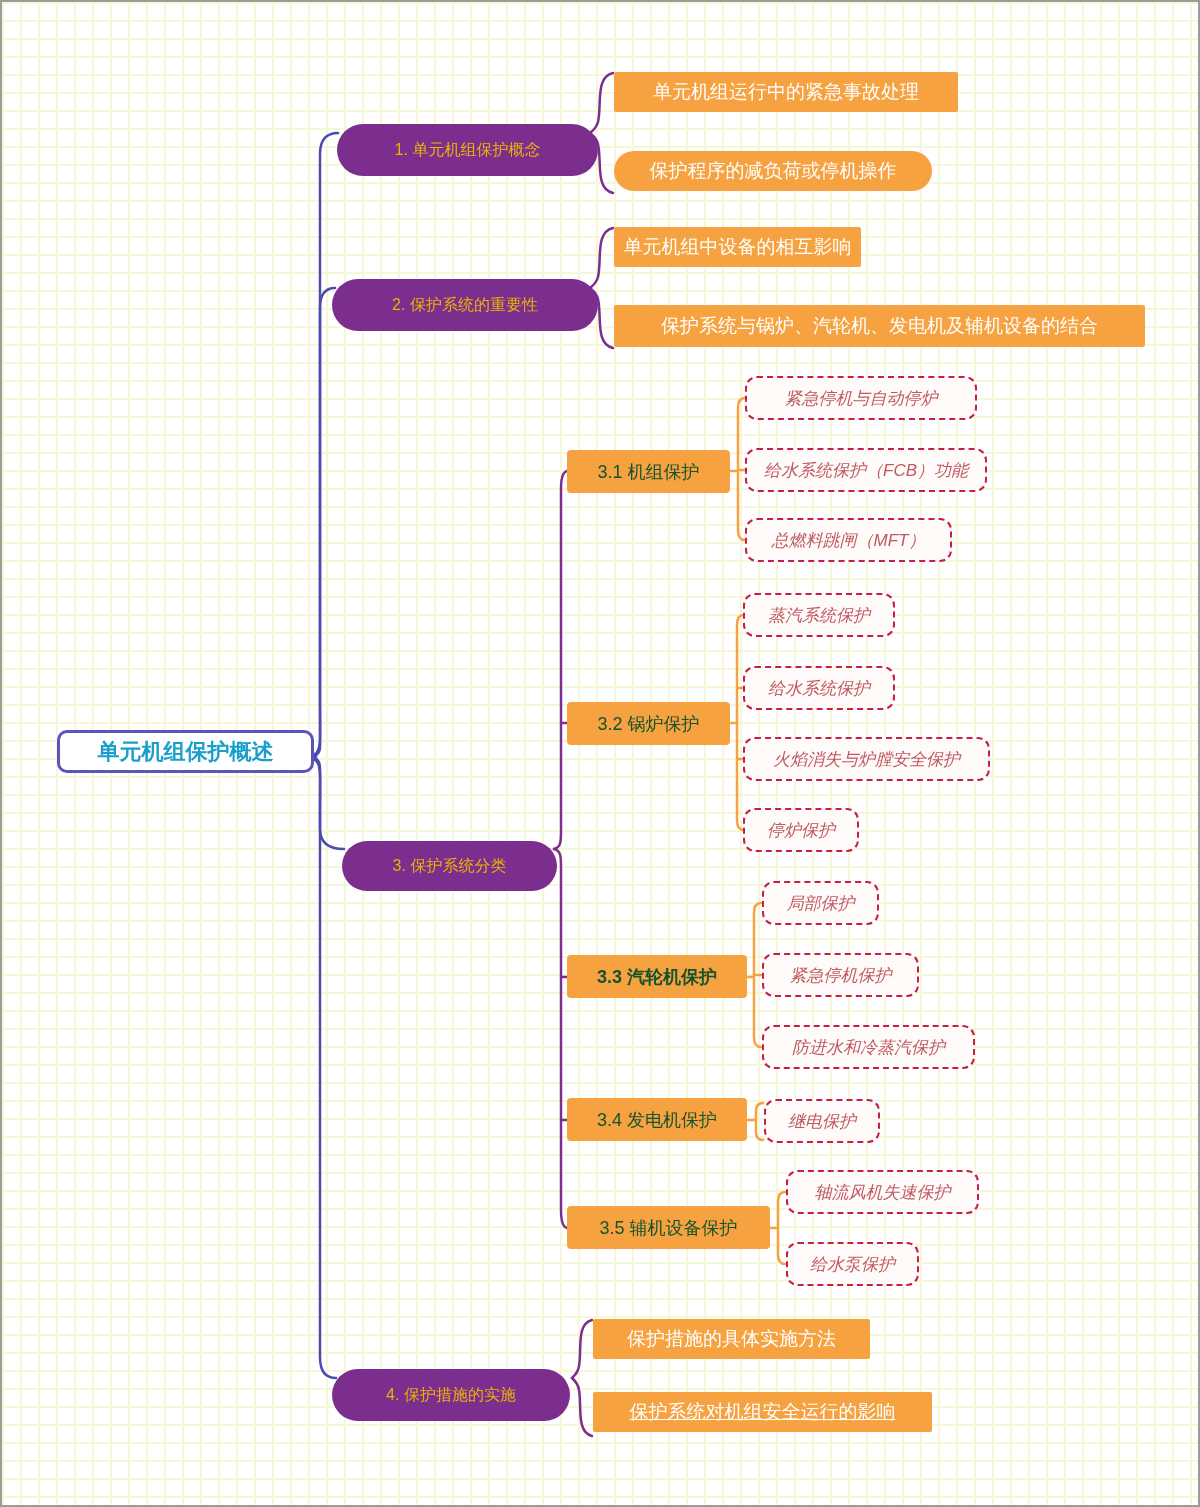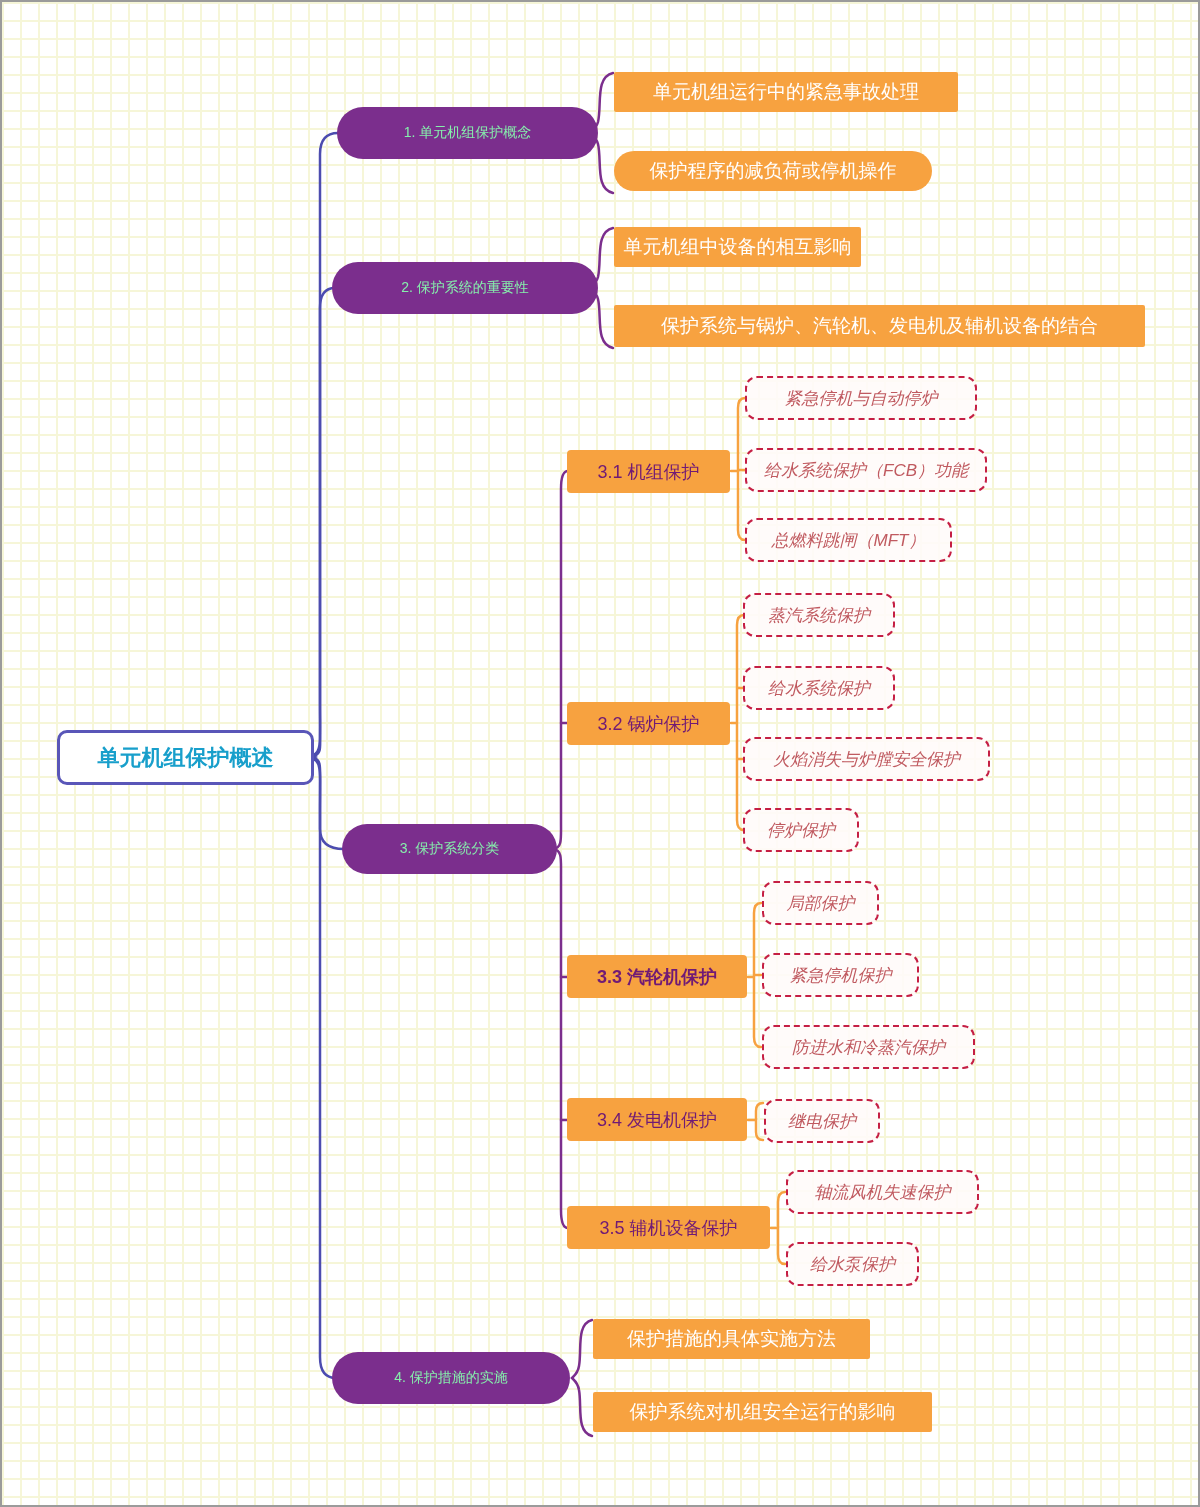--- a/index.html
+++ b/index.html
@@ -14,27 +14,27 @@
     background-size:18px 18px;
     overflow:hidden;
   }
   .connector-layer{position:absolute;left:0;top:0;width:100%;height:100%;pointer-events:none;}
   .node{position:absolute;box-sizing:border-box;display:flex;align-items:center;justify-content:center;white-space:nowrap;}
   .root-node{
     background:#ffffff;border:3px solid #5956b8;border-radius:10px;
     color:#189fcb;font-size:22px;font-weight:bold;
   }
   .pill{
-    background:#7b2e8d;border-radius:26px;color:#86efac;font-size:14px;
+    background:#7b2e8d;border-radius:26px;color:#eab308;font-size:16px;margin-top:17px;
   }
   .lvl2{
     background:#f7a240;border-radius:2px;color:#ffffff;font-size:19px;
   }
   .sub{
-    background:#f7a240;border-radius:4px;color:#701a75;font-size:18px;
+    background:#f7a240;border-radius:4px;color:#14532d;font-size:18px;
   }
   .leaf{
     background:rgba(255,250,249,0.88);
     border:2.5px dashed #c51f44;border-radius:12px;
     color:#c05a60;font-size:17px;font-style:italic;
   }
 </style>
 </head>
 <body>
 
@@ -66,21 +66,21 @@
 
     <g stroke="#f7a240" stroke-width="2.5" fill="none" stroke-linecap="round">
       <path d="M743,396 Q736,396 736,406 L736,528 Q736,538 743,538 M736,468 L743,468 M729,469 L736,469"></path>
       <path d="M742,613 Q735,613 735,623 L735,818 Q735,828 742,828 M735,686 L742,686 M735,757 L742,757 M729,721 L735,721"></path>
       <path d="M759,901 Q752,901 752,911 L752,1035 Q752,1045 759,1045 M752,973 L759,973 M746,975 L752,975"></path>
       <path d="M761,1101 Q754,1101 754,1109 L754,1130 Q754,1138 761,1138 M746,1118 L754,1118"></path>
       <path d="M783,1190 Q776,1190 776,1200 L776,1252 Q776,1262 783,1262 M769,1226 L776,1226"></path>
     </g>
   </svg>
 
-  <div class="node root-node" style="left:55px;top:728px;width:257px;height:55px;">单元机组保护概述</div>
+  <div class="node root-node" style="left:55px;top:728px;width:257px;height:43px;">单元机组保护概述</div>
 
   <div class="node pill" style="left:335px;top:105px;width:261px;height:52px;">1. 单元机组保护概念</div>
   <div class="node lvl2" style="left:612px;top:70px;width:344px;height:40px;">单元机组运行中的紧急事故处理</div>
   <div class="node lvl2" style="left:612px;top:149px;width:318px;height:40px;border-radius:20px;">保护程序的减负荷或停机操作</div>
 
   <div class="node pill" style="left:330px;top:260px;width:266px;height:52px;">2. 保护系统的重要性</div>
   <div class="node lvl2" style="left:612px;top:225px;width:247px;height:40px;">单元机组中设备的相互影响</div>
   <div class="node lvl2" style="left:612px;top:303px;width:531px;height:42px;">保护系统与锅炉、汽轮机、发电机及辅机设备的结合</div>
 
   <div class="node pill" style="left:340px;top:822px;width:215px;height:50px;">3. 保护系统分类</div>
@@ -103,15 +103,15 @@
 
   <div class="node sub" style="left:565px;top:1096px;width:180px;height:43px;">3.4 发电机保护</div>
   <div class="node leaf" style="left:762px;top:1097px;width:116px;height:44px;">继电保护</div>
 
   <div class="node sub" style="left:565px;top:1204px;width:203px;height:43px;">3.5 辅机设备保护</div>
   <div class="node leaf" style="left:784px;top:1168px;width:193px;height:44px;">轴流风机失速保护</div>
   <div class="node leaf" style="left:784px;top:1240px;width:133px;height:44px;">给水泵保护</div>
 
   <div class="node pill" style="left:330px;top:1350px;width:238px;height:52px;">4. 保护措施的实施</div>
   <div class="node lvl2" style="left:591px;top:1317px;width:277px;height:40px;">保护措施的具体实施方法</div>
-  <div class="node lvl2" style="left:591px;top:1390px;width:339px;height:40px;">保护系统对机组安全运行的影响</div>
+  <div class="node lvl2" style="left:591px;top:1390px;width:339px;height:40px;text-decoration:underline;">保护系统对机组安全运行的影响</div>
 
 </div>
 
 </body></html>

